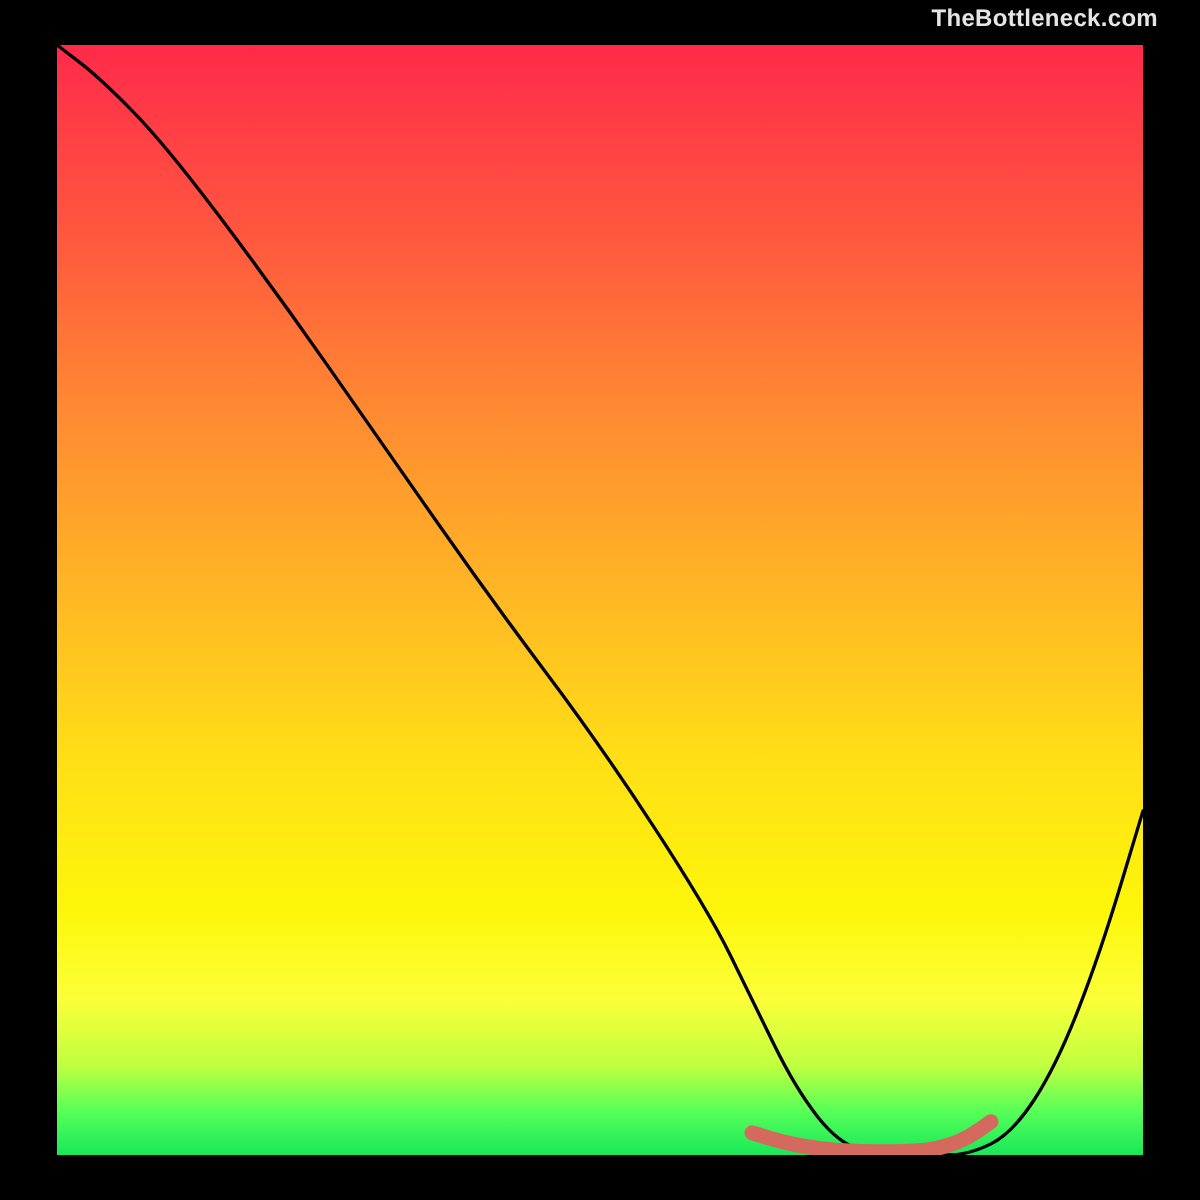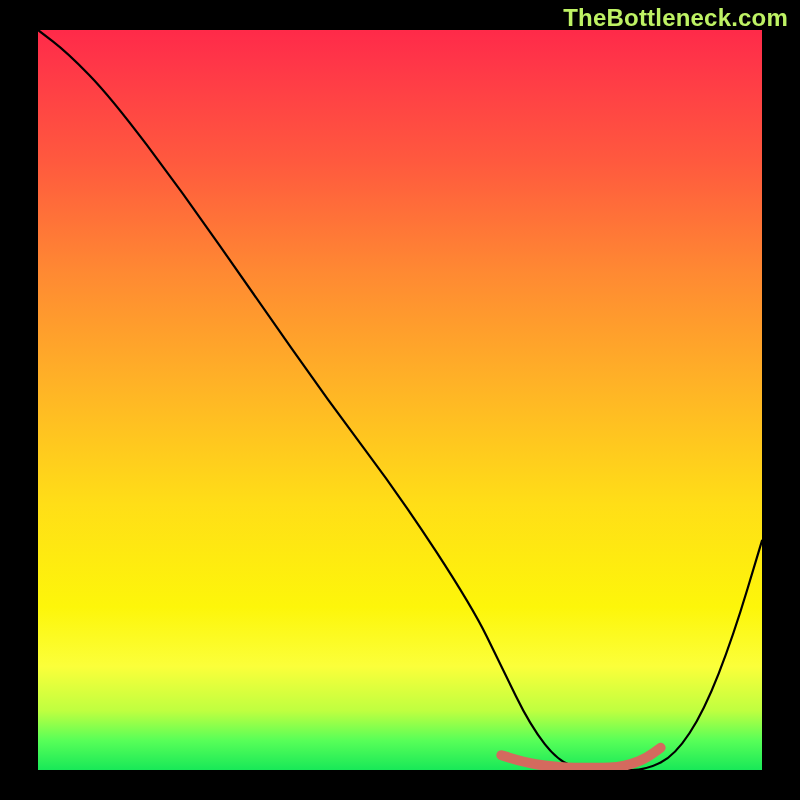--- a/index.html
+++ b/index.html
@@ -7,23 +7,23 @@
     width: 800px;
     height: 800px;
     background: #000;
     position: relative;
     font-family: Arial, Helvetica, sans-serif;
     overflow: hidden;
   }
   .watermark {
     position: absolute;
     top: 4px;
-    right: 12px;
-    color: #bef264;
-    font-size: 24px;
+    right: 28px;
+    color: #e5e5e5;
+    font-size: 16px;
     font-weight: 600;
     letter-spacing: 0.2px;
     z-index: 10;
   }
   .plot-area {
     position: absolute;
     left: 38px;
     top: 30px;
     width: 724px;
     height: 740px;

